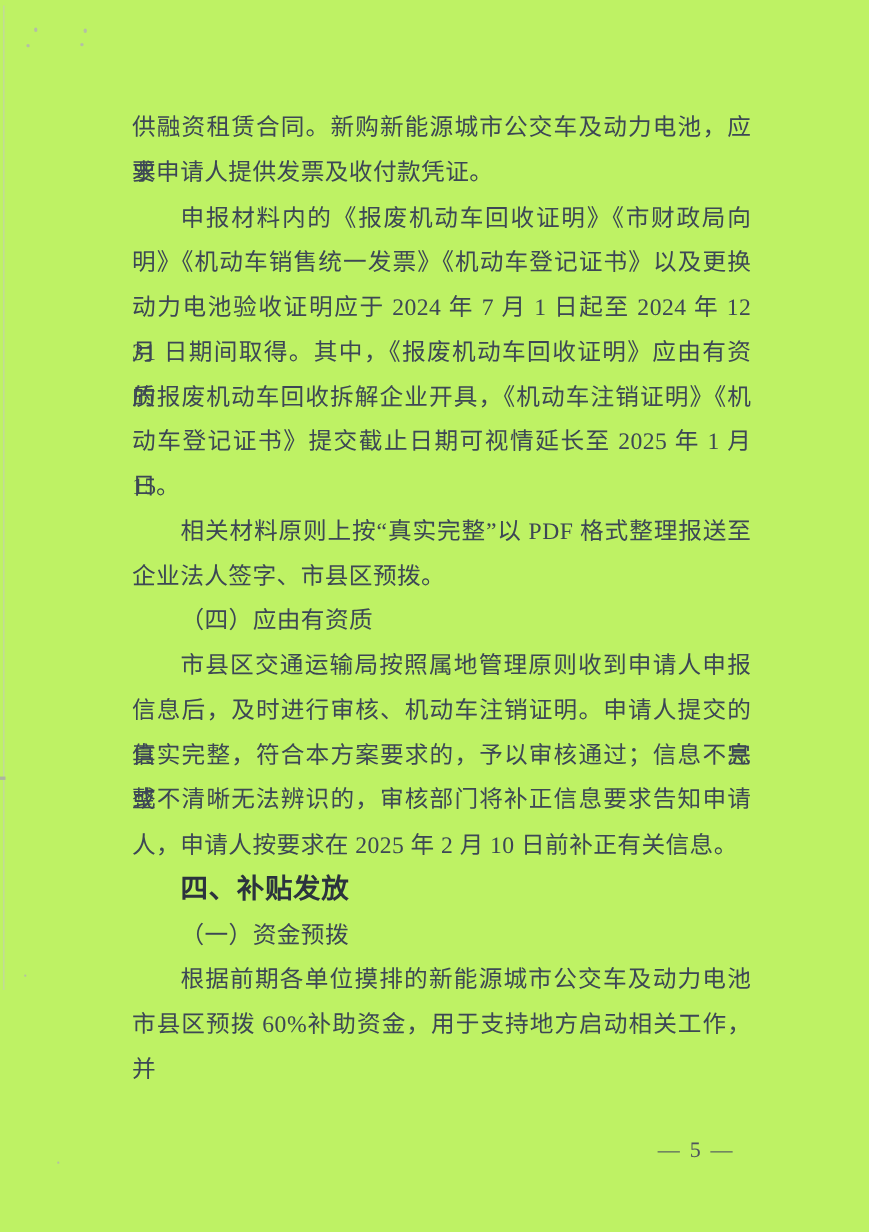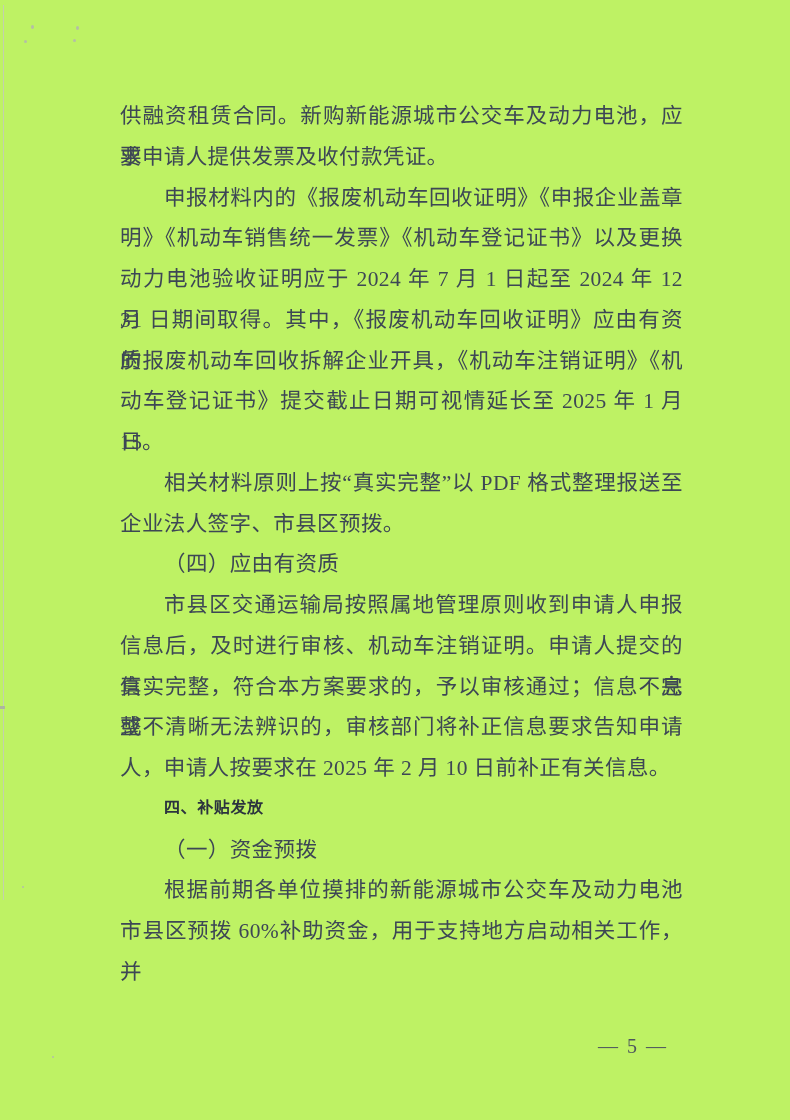--- a/index.html
+++ b/index.html
@@ -66,22 +66,22 @@
     white-space: normal;
     text-align: justify;
     text-align-last: justify;
     text-justify: inter-ideograph;
   }
   .line.indent {
     text-indent: 44px;
   }
   .line.bold {
     font-weight: 700;
-    font-family: Liberation Mono, monospace;
-    font-size: 16px;
+    font-family: Liberation Serif, serif;
+    font-size: 25px;
     letter-spacing: 0.6px;
   }
   .page-number {
     position: absolute;
     top: 1032px;
     left: 0;
     width: 668px;
     text-align: right;
     font-size: 20px;
     line-height: 28px;
@@ -98,21 +98,21 @@
   <div class="speck s1"></div>
   <div class="speck s2"></div>
   <div class="speck s3"></div>
   <div class="speck s4"></div>
   <div class="speck s5"></div>
   <div class="speck s6"></div>
 
   <div class="doc-body" style="color: rgb(61, 71, 85);">
       <div class="line justify">供融资租赁合同。新购新能源城市公交车及动力电池，应要</div>
       <div class="line">求申请人提供发票及收付款凭证。</div>
-      <div class="line indent justify">申报材料内的《报废机动车回收证明》《申报企业盖章</div>
+      <div class="line indent justify">申报材料内的《报废机动车回收证明》《市财政局向</div>
       <div class="line justify">明》《机动车销售统一发票》《机动车登记证书》以及更换</div>
       <div class="line justify">动力电池验收证明应于 2024 年 7 月 1 日起至 2024 年 12 月</div>
       <div class="line justify">31 日期间取得。其中，《报废机动车回收证明》应由有资质</div>
       <div class="line justify">的报废机动车回收拆解企业开具，《机动车注销证明》《机</div>
       <div class="line justify">动车登记证书》提交截止日期可视情延长至 2025 年 1 月 15</div>
       <div class="line">日。</div>
       <div class="line indent justify">相关材料原则上按“真实完整”以 PDF 格式整理报送至</div>
       <div class="line">企业法人签字、市县区预拨。</div>
       <div class="line indent">（四）应由有资质</div>
       <div class="line indent justify">市县区交通运输局按照属地管理原则收到申请人申报</div>

